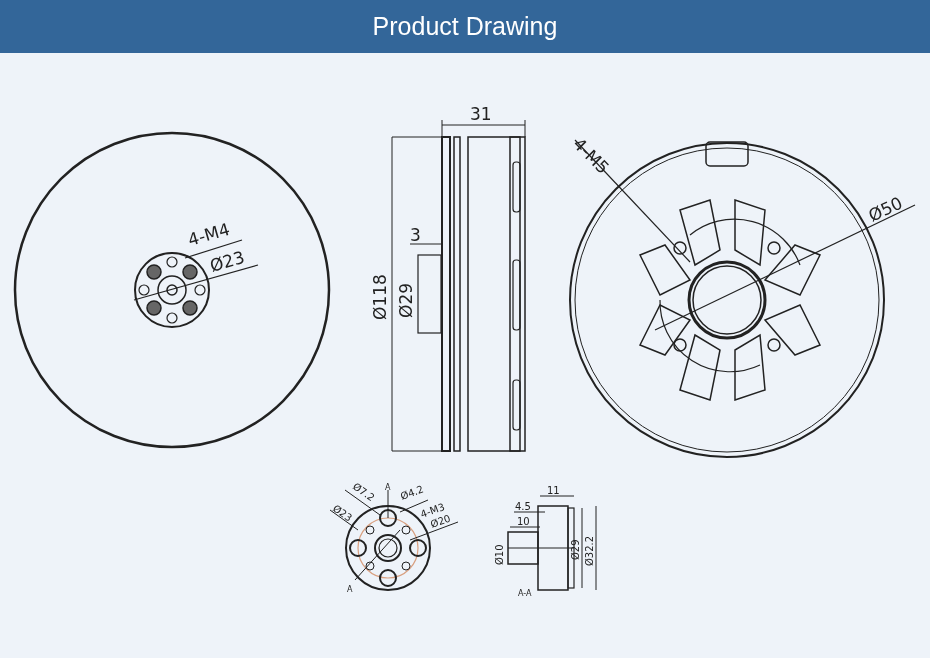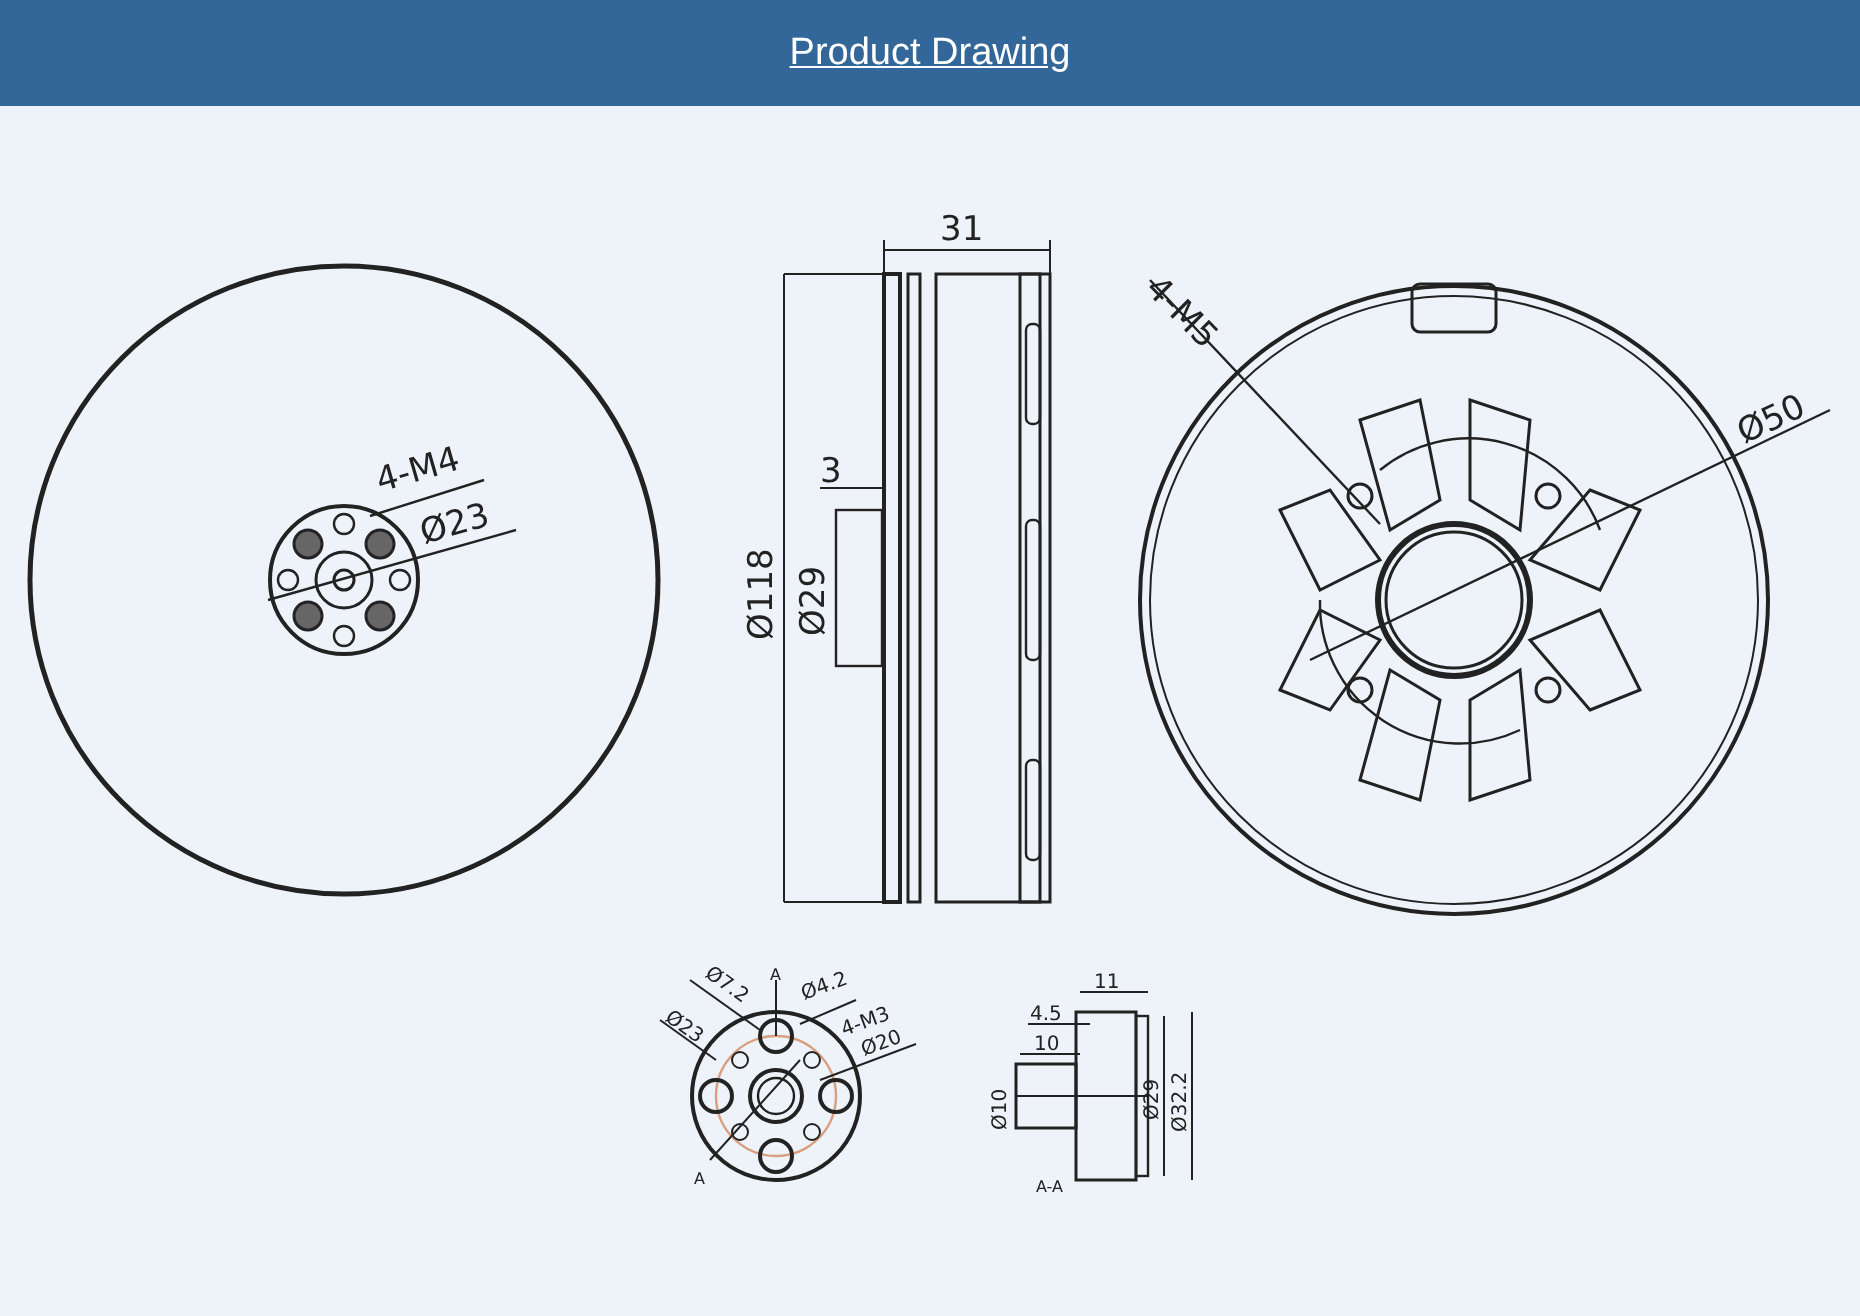--- a/index.html
+++ b/index.html
@@ -1,18 +1,18 @@
 <!DOCTYPE html>
 <html><head>
 <meta charset="utf-8">
 <style>
   html, body { margin:0; padding:0; }
   body { width:930px; height:658px; background:#eef3f9; font-family:"DejaVu Sans", sans-serif; overflow:hidden; position:relative; }
   .header { position:absolute; left:0; top:0; width:930px; height:53px; background:#336699; display:flex; align-items:center; justify-content:center; }
-  .header span { color:#fff; font-family:"Liberation Sans", sans-serif; font-size:19px;text-decoration:underline; }
+  .header span { color:#fff; font-family:"Liberation Sans", sans-serif; font-size:25px; }
   svg { position:absolute; left:0; top:0; }
   .dim { font-family:"DejaVu Sans", sans-serif; fill:#222; }
 </style>
 </head>
 <body>
 
 <div class="header">
   <span>Product Drawing</span>
 </div>
 

